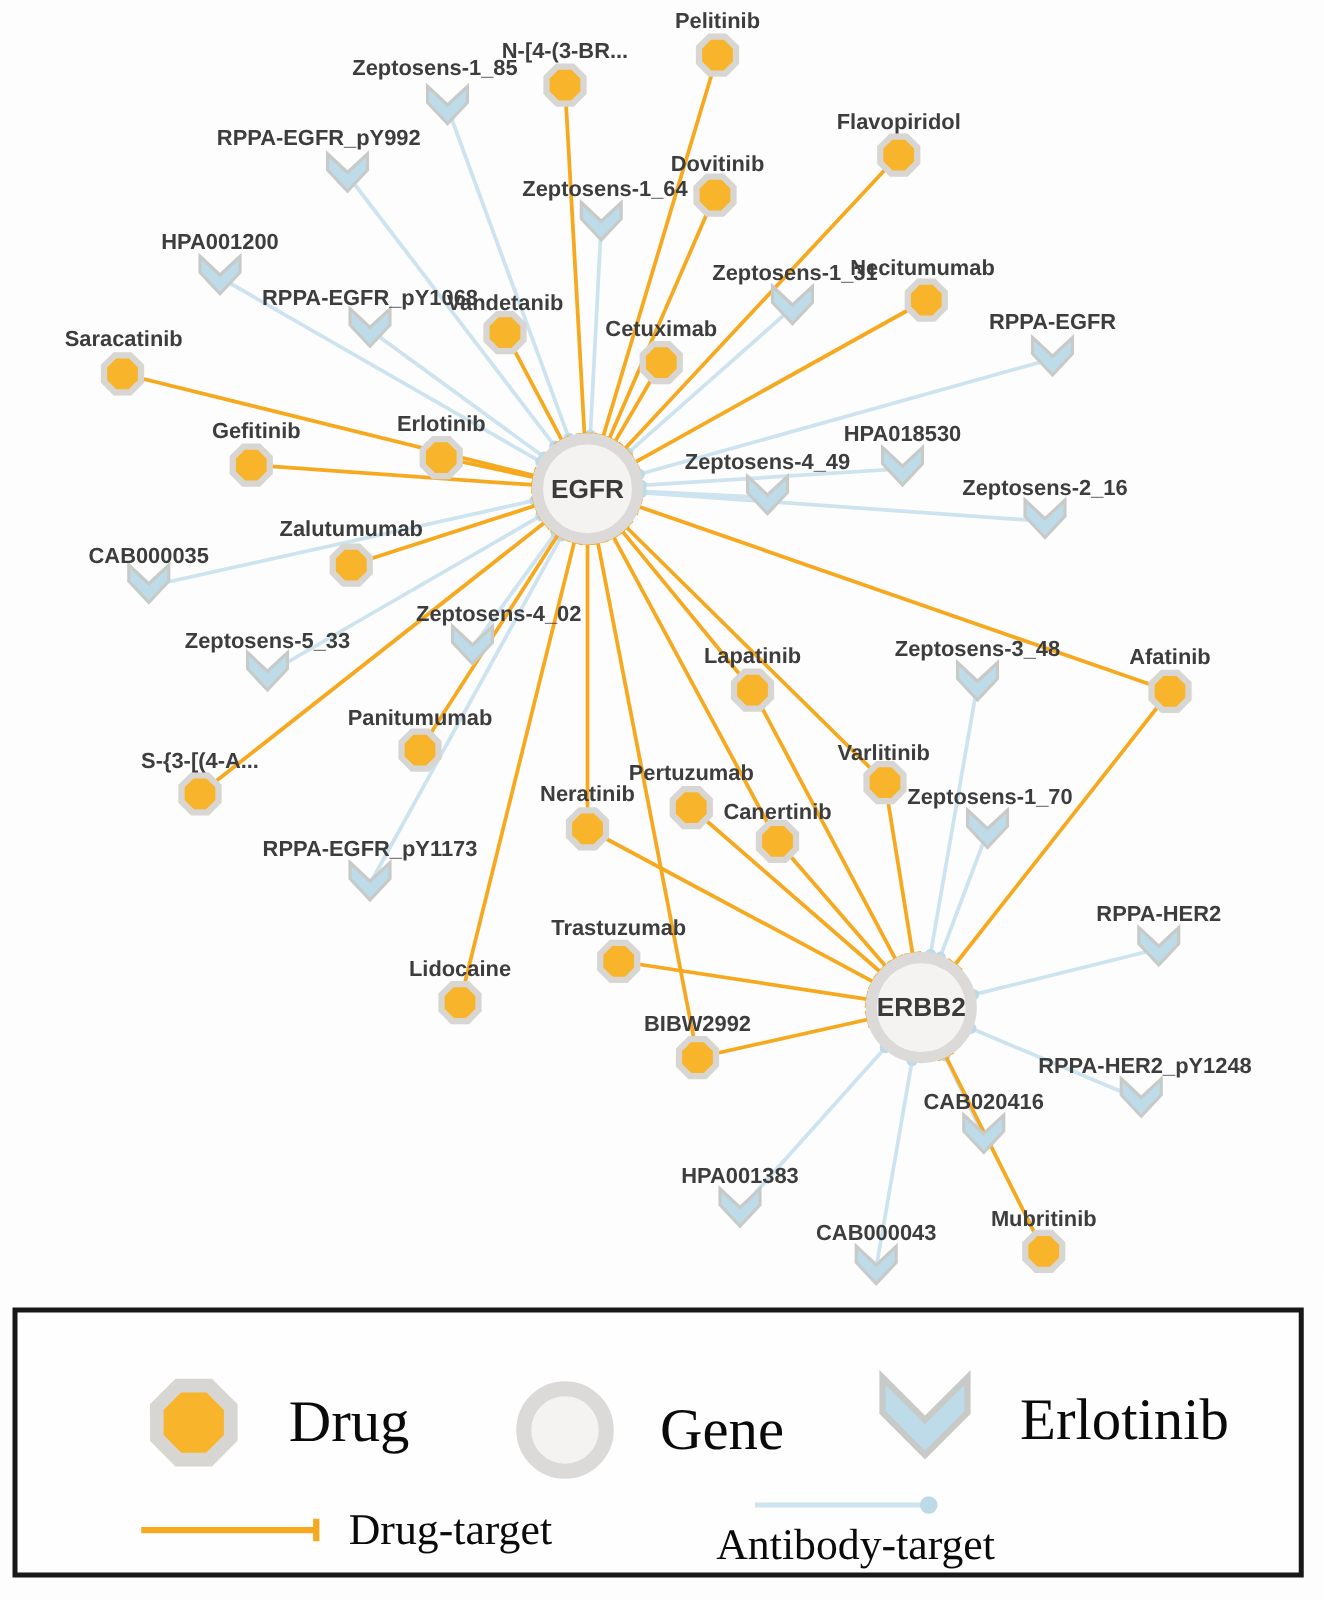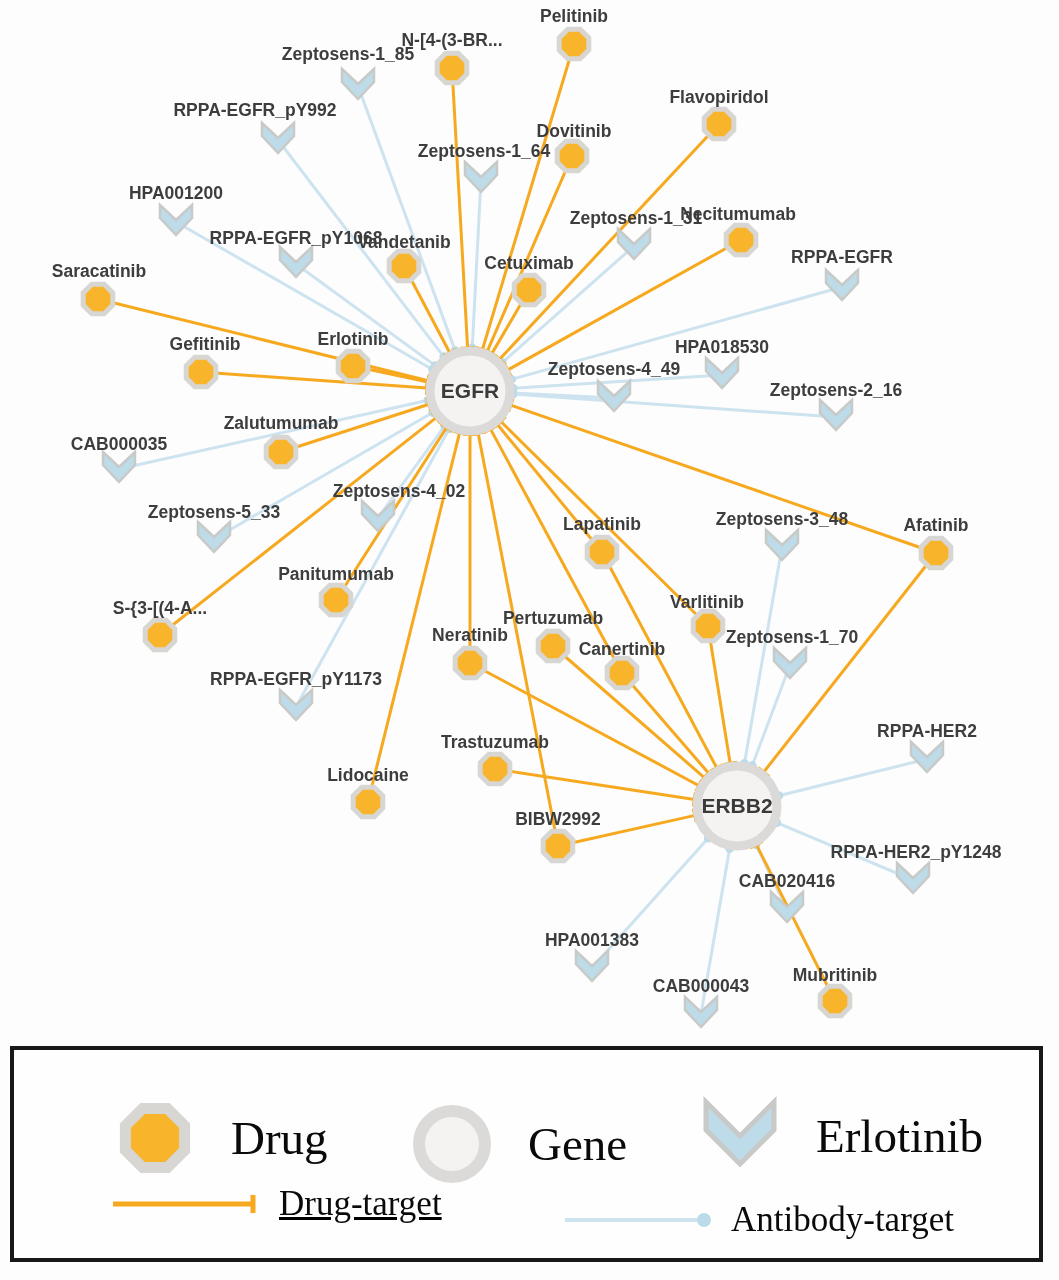--- a/index.html
+++ b/index.html
@@ -13,22 +13,22 @@
   .drug-node{fill:#F8B42B;stroke:#D8D6D3;stroke-width:5;}
   .gene-node{fill:#F4F3F1;stroke:#DCDAD8;stroke-width:9;}
   .node-label{font-weight:bold;font-size:17.5px;fill:#3d3d3d;text-anchor:middle;font-family:"Liberation Sans",sans-serif;}
   .gene-label{font-weight:bold;font-size:21px;fill:#3a3a3a;text-anchor:middle;font-family:"Liberation Sans",sans-serif;}
   .legend-title{position:absolute;left:14px;top:993px;font-family:"Liberation Serif",serif;font-weight:bold;font-size:37px;color:#000;margin-top:48px;}
   .legend-box{position:absolute;left:10px;top:1046px;width:1033px;height:216px;border:4px solid #181818;background:#fffefe;box-sizing:border-box;}
   .legend-item{position:absolute;display:flex;align-items:center;}
   #li-drug{left:95px;top:42px;}
   #li-gene{left:392px;top:48px;}
   #li-ab{left:680px;top:40px;}
-  #le-drug{left:93px;top:136px;text-decoration:underline;}
-  #le-ab{left:545px;top:152px;}
+  #le-drug{left:93px;top:156px;}
+  #le-ab{left:545px;top:140px;flex-direction:column;}
   .li-label{font-family:"Liberation Serif",serif;font-size:47px;color:#0a0a0a;margin-left:30px;line-height:1;}
   .le-label{font-family:"Liberation Serif",serif;font-size:35px;color:#0a0a0a;margin-left:14px;line-height:1;}
   .leg-drug-node{fill:#F8B42B;stroke:#D8D6D3;stroke-width:11;}
   .leg-gene-node{fill:#F4F3F1;stroke:#DCDAD8;stroke-width:12;}
   .leg-ab-node{fill:#BEDBE9;stroke:#C8CAC8;stroke-width:5;}
 </style>
 </head>
 <body>
 
 <div class="page">

